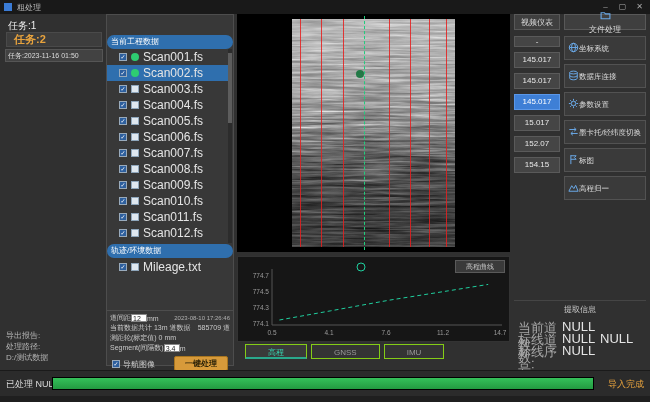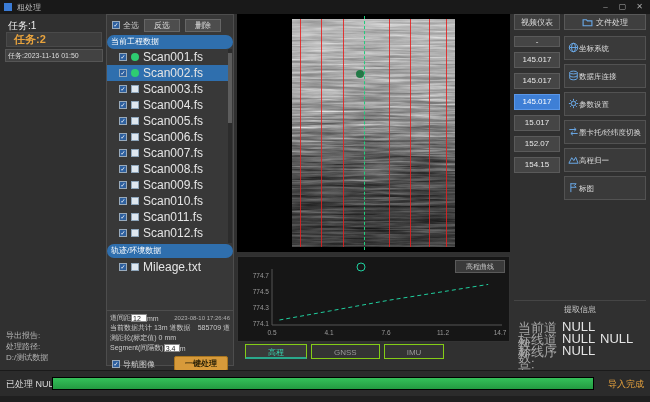--- a/index.html
+++ b/index.html
@@ -63,21 +63,21 @@
 
   
   .tabs { position:absolute; left:237px; top:344px; width:273px; height:16px; display:flex; gap:4px; padding-left:8px; }
   .tab { height:15px; padding:0 22px; font-size:8px; line-height:15px; color:#999; background:#343434; border:1px solid #84cc16; }
   .tab.active { color:#35d4b0; background:#3a3a3a; border-bottom:2px solid #2aa88c; }
 
   
   .rightpanel { position:absolute; left:514px; top:14px; width:132px; height:352px; }
   .rhdr { position:absolute; top:0; height:16px; background:#3f3f3f; border:1px solid #585858; color:#ddd; font-size:8px; display:flex; align-items:center; justify-content:center; gap:3px; }
   .rhdr.video { left:0; width:46px; }
-  .rhdr.fileproc { left:50px; width:82px; }
+  .rhdr.fileproc { left:50px; width:82px;flex-direction:column; }
   .vallist { position:absolute; left:0; top:22px; width:46px; }
   .val-btn { width:46px; height:16px; background:#454545; border:1px solid #5a5a5a; color:#e8e8e8; font-size:8px; text-align:center; line-height:14px; margin-bottom:5px; }
   .val-btn.minus { height:11px; line-height:9px; }
   .val-btn.selected { background:#3e7fd6; border-color:#5a97e8; color:#fff; }
   .toollist { position:absolute; left:50px; top:22px; width:82px; }
   .tool-btn { width:82px; min-height:18px; background:#3a3a3a; border:1px solid #525252; display:flex; align-items:center; gap:0; padding:2px 3px; margin-bottom:4px; }
   .ticon { width:11px; height:11px; flex:none; }
   .tlabel { font-size:7.5px; color:#ddd; line-height:9px; }
 
   
@@ -115,26 +115,20 @@
   <div class="task1">任务:1</div>
   <div class="task2">任务:2</div>
   <div class="tasktime">任务:2023-11-16 01:50</div>
   <div class="leftinfo">
     <div>导出报告:</div>
     <div>处理路径:</div>
     <div>D:/测试数据</div>
   </div>
 
   <div class="filepanel">
-    <div class="ftoolbar">
-      <span class="chk" style="margin-left:5px">✓</span>
-      <span class="sel-label">全选</span>
-      <span class="sbtn">反选</span>
-      <span class="sbtn">删除</span>
-    </div>
     <div class="hdr-blue" style="top:20px">当前工程数据</div>
     <div class="filelist">
         <div class="file-row">
     <span class="chk">✓</span>
     <span class="ficon dot"></span>
     <span class="fname">Scan001.fs</span>
         </div>
         <div class="file-row selected">
     <span class="chk">✓</span>
     <span class="ficon dot"></span>
@@ -332,32 +326,32 @@
         <div class="tool-btn">
     <span><svg class="ticon" viewBox="0 0 10 10">
               <g fill="none" stroke="#6aa9e8" stroke-width="0.9">
                 <path d="M1.2 3.2h6M5.6 1.6l1.8 1.6-1.8 1.6M8.8 6.8h-6M4.4 5.2L2.6 6.8l1.8 1.6"></path>
               </g>
             </svg></span>
     <span class="tlabel">墨卡托/经纬度切换</span>
         </div>
         <div class="tool-btn">
     <span><svg class="ticon" viewBox="0 0 10 10">
-              <path d="M.8 8.4L3.4 3.4 5.3 6 7 3l2.2 5.4z" fill="none" stroke="#6aa9e8" stroke-width="0.9"></path>
-            </svg></span>
-    <span class="tlabel">高程归一</span>
-        </div>
-        <div class="tool-btn">
-    <span><svg class="ticon" viewBox="0 0 10 10">
               <g fill="none" stroke="#6aa9e8" stroke-width="0.9">
                 <path d="M2.6 1v8.2"></path>
                 <path d="M2.6 1.6h4.8L5.8 3.2l1.6 1.6H2.6"></path>
               </g>
             </svg></span>
     <span class="tlabel">标图</span>
+        </div>
+        <div class="tool-btn">
+    <span><svg class="ticon" viewBox="0 0 10 10">
+              <path d="M.8 8.4L3.4 3.4 5.3 6 7 3l2.2 5.4z" fill="none" stroke="#6aa9e8" stroke-width="0.9"></path>
+            </svg></span>
+    <span class="tlabel">高程归一</span>
         </div>
       </div>
   </div>
 
   <div class="extract">
     <div class="ex-hdr">提取信息</div>
     <div class="ex-rows">
         <div class="ex-row">
     <span class="ex-label">当前道数:</span>
     <span class="ex-val">NULL</span>

